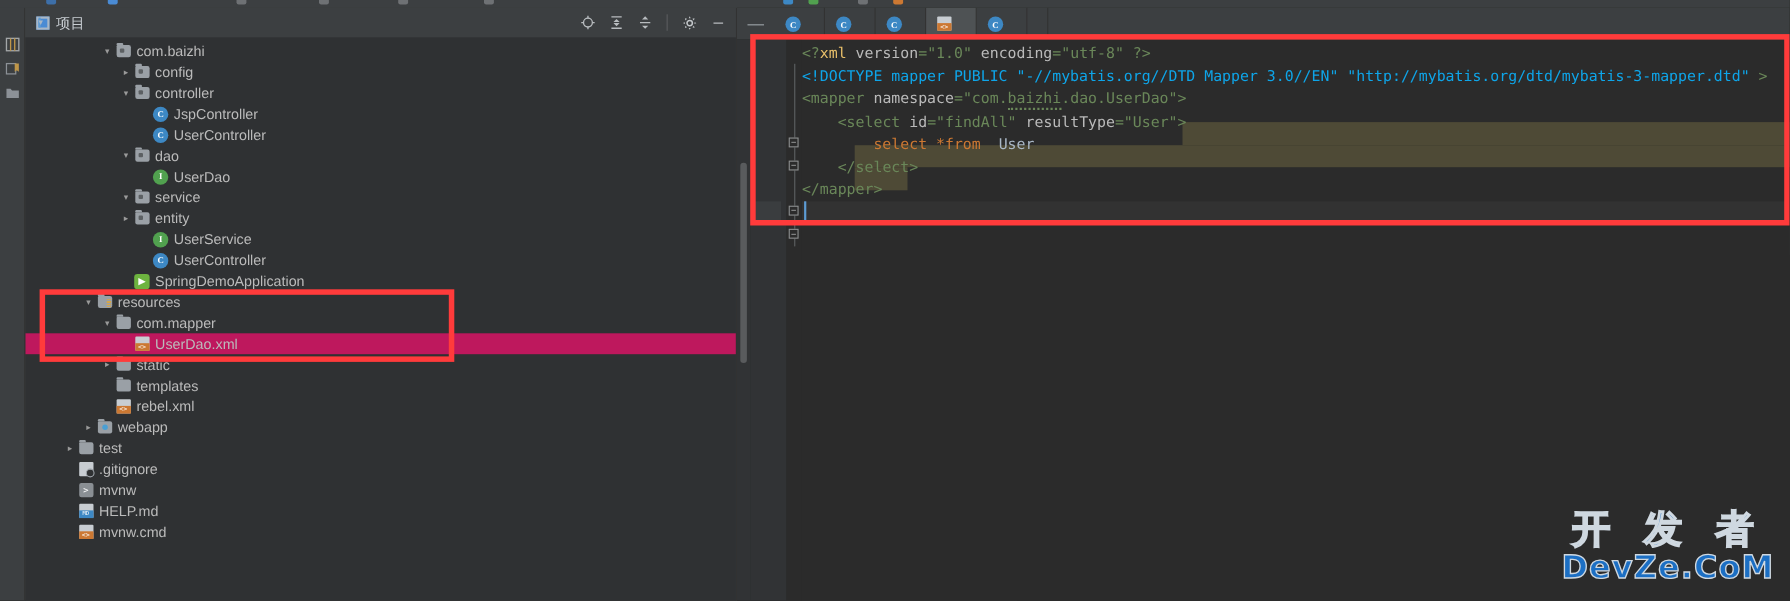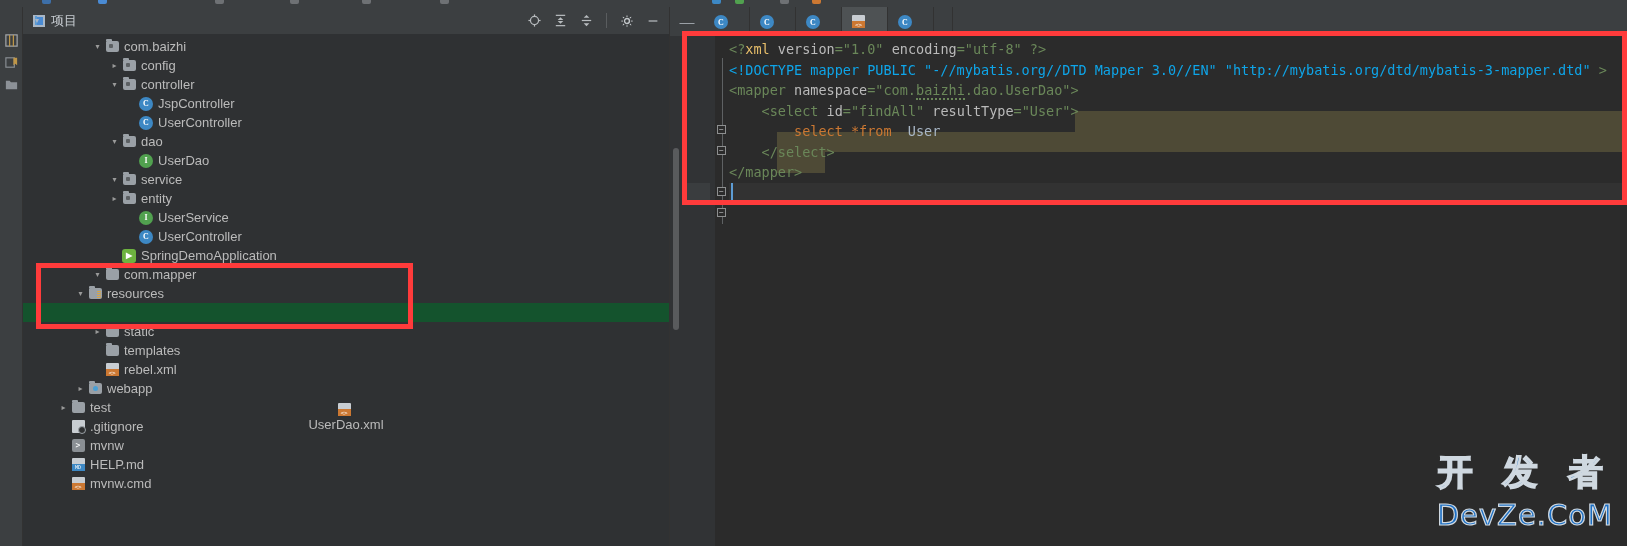--- a/index.html
+++ b/index.html
@@ -29,21 +29,21 @@
   .ptitle .sqico{width:12px;height:12px;border:2px solid #a9b7c6;background:#4a8bd4;box-sizing:border-box;}
   .ptitle .ptxt{font-size:13px;color:#c8cdd2;}
   .ptitle .caret{font-size:8px;color:#a9b7c6;margin-left:2px;}
   .ptitle .spacer{flex:1;}
   .ptitle .tbtn{width:20px;height:20px;display:flex;align-items:center;justify-content:center;}
   .ptitle .sep{width:1px;height:15px;background:#5a5d5f;margin:0 4px;}
 
   .tree{flex:1;background:#2f3133;overflow:hidden;position:relative;padding-top:3px;}
   .row{height:19px;display:flex;align-items:center;white-space:nowrap;font-size:13px;
        color:#bbbbbb;padding-left:0;position:relative;}
-  .row.sel{background:#14532d;flex-direction:column;}
+  .row.sel{background:#be185d;}
   .row.tgt{background:#50483b;}
   .arrow{width:13px;flex:0 0 13px;display:flex;align-items:center;justify-content:center;
          font-size:8px;color:#9a9a9a;}
   .arrow.open::before{content:"\25BE";}
   .arrow.closed::before{content:"\25B8";}
   .ico{width:16px;flex:0 0 16px;display:flex;align-items:center;justify-content:center;margin-right:4px;}
   .lbl{color:#bbbbbb;}
 
   
   .fld{width:13px;height:11px;border-radius:1px 2px 2px 2px;position:relative;display:block;}
@@ -120,21 +120,21 @@
 
   
   .redbox{position:absolute;border:5px solid #ff3b3b;box-sizing:border-box;pointer-events:none;z-index:40;}
 
   
   .wm{position:absolute;right:14px;bottom:16px;z-index:50;text-align:center;
       font-family:"DejaVu Sans",sans-serif;line-height:1;}
   .wm .cn{font-size:35px;letter-spacing:9px;color:#1c6fc4;
       -webkit-text-stroke:1.5px #cfd8e0;font-weight:bold;}
   .wm .en{font-size:29px;letter-spacing:1px;color:#1c6fc4;
-      -webkit-text-stroke:1.2px #cfd8e0;font-weight:normal;margin-top:11px;}
+      -webkit-text-stroke:1.2px #cfd8e0;font-weight:bold;margin-top:1px;}
 </style>
 </head>
 <body>
 
 <div class="ide">
 
   <div class="topstrip" id="topstrip">
       <span class="ts" style="left: 42px; background: rgb(61, 111, 168);"></span>
       <span class="ts" style="left: 98px; background: rgb(74, 139, 212);"></span>
       <span class="ts" style="left: 215px; background: rgb(110, 113, 116);"></span>
@@ -304,34 +304,34 @@
           </div>
           <div class="row">
             <span style="flex: 0 0 85px;"></span>
             <span class="arrow"></span>
             <span class="ico">
               <span class="cir spring">▶</span>
             </span>
             <span class="lbl">SpringDemoApplication</span>
           </div>
           <div class="row">
+            <span style="flex: 0 0 51px;"></span>
+            <span class="arrow open"></span>
+            <span class="ico">
+              <span class="fld src res"></span>
+            </span>
+            <span class="lbl">resources</span>
+          </div>
+          <div class="row">
             <span style="flex: 0 0 68px;"></span>
             <span class="arrow open"></span>
             <span class="ico">
               <span class="fld grey"></span>
             </span>
             <span class="lbl">com.mapper</span>
-          </div>
-          <div class="row">
-            <span style="flex: 0 0 51px;"></span>
-            <span class="arrow open"></span>
-            <span class="ico">
-              <span class="fld src res"></span>
-            </span>
-            <span class="lbl">resources</span>
           </div>
           <div class="row sel">
             <span style="flex: 0 0 85px;"></span>
             <span class="arrow"></span>
             <span class="ico">
               <span class="xmlico"></span>
             </span>
             <span class="lbl">UserDao.xml</span>
           </div>
           <div class="row">

